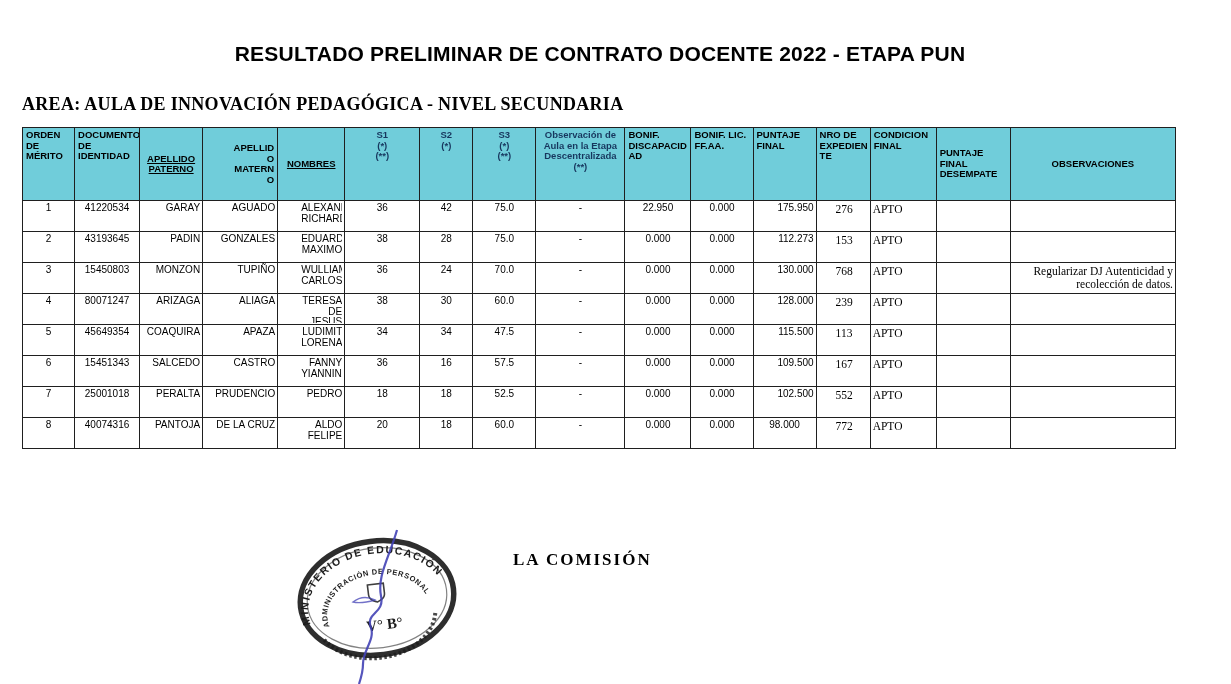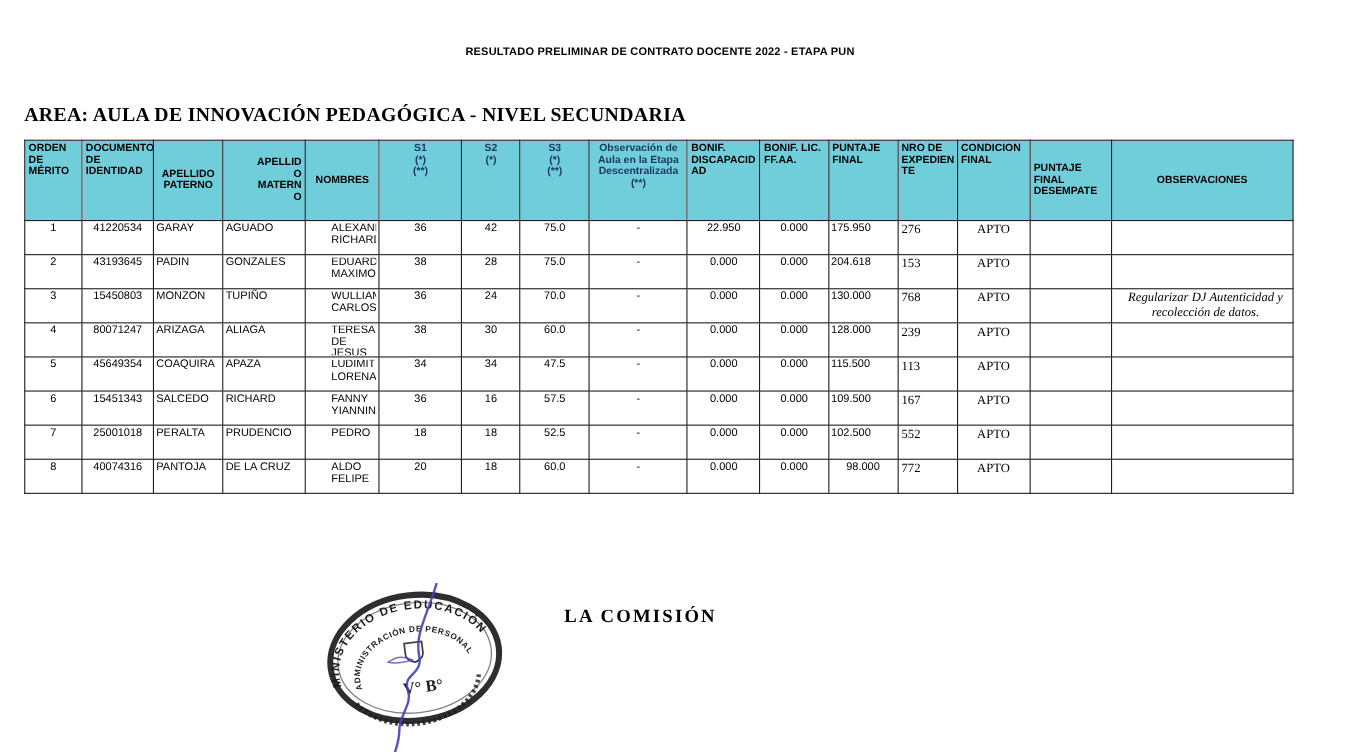--- a/index.html
+++ b/index.html
@@ -7,21 +7,21 @@
     position:relative;
     width:1231px;height:684px;
     font-family:"Liberation Sans",sans-serif;
     color:#000;
     overflow:hidden;
   }
   .title{
     position:absolute;top:42px;left:0;width:1200px;
     text-align:center;
     font-family:"Liberation Sans",sans-serif;
-    font-weight:bold;font-size:10px;letter-spacing:0.2px;
+    font-weight:bold;font-size:21px;letter-spacing:0.2px;
   }
   .area-label{
     position:absolute;top:94px;left:22px;
     font-family:"Liberation Serif",serif;
     font-weight:bold;font-size:18px;letter-spacing:0.3px;
   }
   table.results{
     position:absolute;top:127px;left:22px;
     border-collapse:collapse;table-layout:fixed;
     width:1154px;
@@ -40,43 +40,43 @@
     overflow:hidden;
   }
   thead tr{height:73px;}
   thead th{
     background:#70CDDA;
     font-size:9.5px;font-weight:bold;line-height:10.5px;
     white-space:pre-line;
     padding:2px 3px;
     vertical-align:top;text-align:left;margin-left:40px;
   }
-  thead th.h2,thead th.h4{vertical-align:middle;text-align:center;}
+  thead th.h2,thead th.h4{vertical-align:middle;text-align:center;text-decoration:underline;}
   thead th.h3{vertical-align:middle;text-align:right;}
   thead th.h5,thead th.h6,thead th.h7,thead th.h8{text-align:center;color:#17375E;}
   thead th.h14{vertical-align:middle;}
   thead th.h15{vertical-align:middle;text-align:center;}
 
   tbody tr{height:31px;}
   tbody td{
     font-size:10px;line-height:10.5px;
     vertical-align:top;
     padding:2px 2px 1px 2px;
     font-family:"Liberation Sans",sans-serif;
   }
   td.c0,td.c1,td.c5,td.c6,td.c7,td.c8,td.c9,td.c10{text-align:center;}
-  td.c2,td.c3,td.c4,td.c11{text-align:left;}
+  td.c2,td.c3,td.c4,td.c11{text-align:right;}
   tbody tr:nth-child(8) td.c11{text-align:center;}
   td.c12,td.c13,td.c14,td.c15{
     font-family:"Liberation Serif",serif;
     font-size:11.5px;line-height:13px;
   }
-  td.c12{text-align:left;padding-left:3px;}
-  td.c13{text-align:center;}
-  td.c15{text-align:center;padding-left:8px;font-style:italic;}
+  td.c12{text-align:left;padding-left:19px;}
+  td.c13{}
+  td.c15{text-align:right;padding-left:8px;}
   .clip{max-height:27px;overflow:hidden;margin-left:21px;}
 
   .stamp-wrap{
     position:absolute;left:293px;top:528px;width:180px;height:158px;
   }
   .commission{
     position:absolute;left:513px;top:550px;
     font-family:"Liberation Serif",serif;
     font-weight:bold;font-size:17px;letter-spacing:2px;
   }
@@ -177,21 +177,21 @@
         <td class="c3">GONZALES</td>
         <td class="c4">
           <div class="clip">EDUARDO MAXIMO</div>
         </td>
         <td class="c5">38</td>
         <td class="c6">28</td>
         <td class="c7">75.0</td>
         <td class="c8">-</td>
         <td class="c9">0.000</td>
         <td class="c10">0.000</td>
-        <td class="c11">204.618</td>
+        <td class="c11">112.273</td>
         <td class="c12">153</td>
         <td class="c13">APTO</td>
         <td class="c14"></td>
         <td class="c15"></td>
       </tr>
       <tr>
         <td class="c0">3</td>
         <td class="c1">15450803</td>
         <td class="c2">MONZON</td>
         <td class="c3">TUPIÑO</td>
@@ -247,21 +247,21 @@
         <td class="c11">115.500</td>
         <td class="c12">113</td>
         <td class="c13">APTO</td>
         <td class="c14"></td>
         <td class="c15"></td>
       </tr>
       <tr>
         <td class="c0">6</td>
         <td class="c1">15451343</td>
         <td class="c2">SALCEDO</td>
-        <td class="c3">RICHARD</td>
+        <td class="c3">CASTRO</td>
         <td class="c4">
           <div class="clip">FANNY YIANNINA</div>
         </td>
         <td class="c5">36</td>
         <td class="c6">16</td>
         <td class="c7">57.5</td>
         <td class="c8">-</td>
         <td class="c9">0.000</td>
         <td class="c10">0.000</td>
         <td class="c11">109.500</td>

